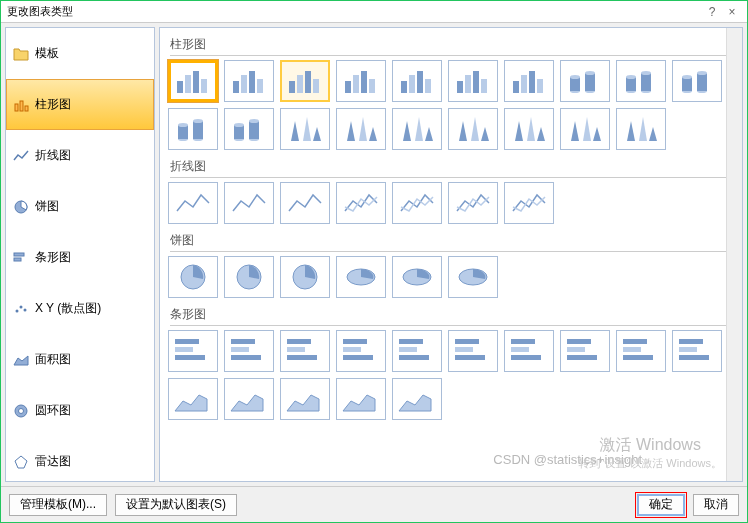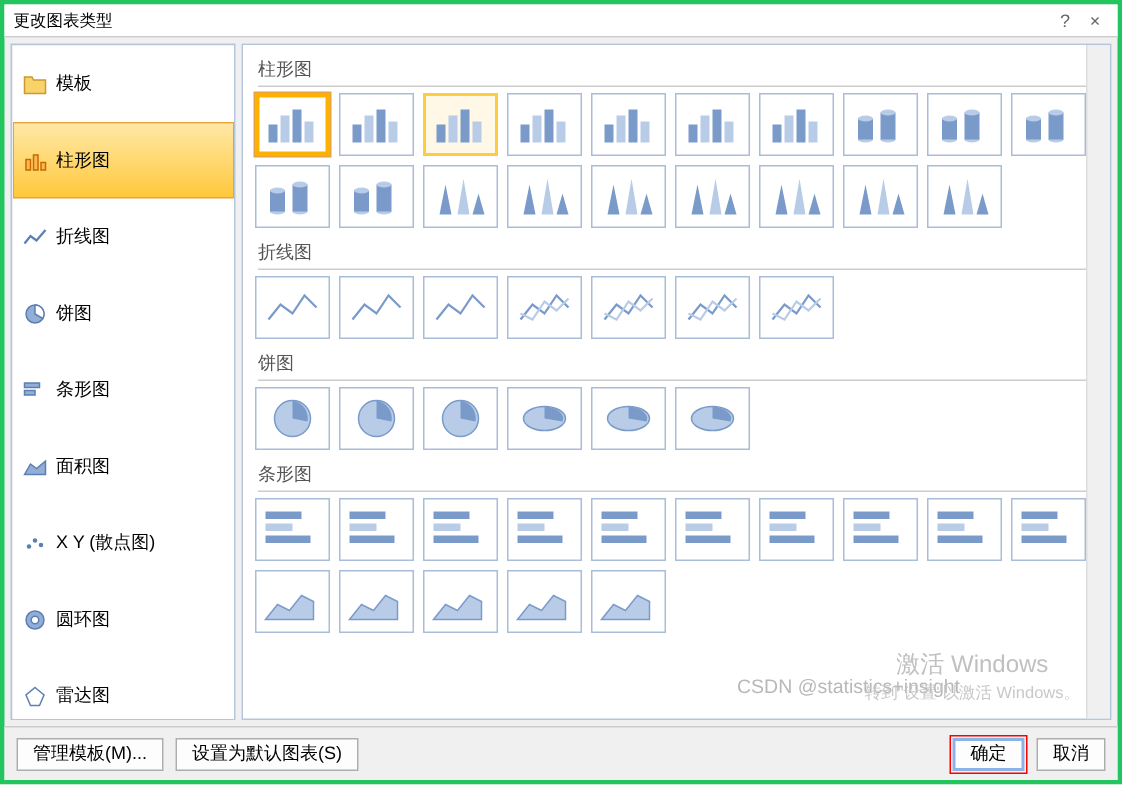--- a/index.html
+++ b/index.html
@@ -1,17 +1,17 @@
 <!DOCTYPE html>
 <html><head>
 <meta charset="utf-8">
 <style>
 * { box-sizing: border-box; margin: 0; padding: 0; }
 body { font-family: "Microsoft YaHei", SimSun, sans-serif; font-size: 12px; background: #fff; }
-.dialog { width: 748px; height: 523px; border: 3px solid #22c55e; background: #f0f0f0; display: flex; flex-direction: column; }
+.dialog { width: 748px; height: 523px; border: 1px solid #22c55e; background: #f0f0f0; display: flex; flex-direction: column; }
 .titlebar { height: 22px; background: #fff; border-bottom: 1px solid #ccc; padding: 2px 6px; display: flex; align-items: center; }
 .titlebar .title { flex: 1; font-size: 11px; }
 .titlebar-btn { width: 18px; height: 16px; display: flex; align-items: center; justify-content: center; margin-left: 2px; color: #666; border: 1px solid transparent; cursor: pointer; }
 .body { flex: 1; display: flex; overflow: hidden; }
 .sidebar { width: 150px; background: #fff; border: 1px solid #b5c5dc; margin: 4px 0 4px 4px; overflow-y: auto; }
 .cat-item { display: flex; align-items: center; padding: 16px 6px; gap: 6px; cursor: pointer; border: 1px solid transparent; }
 .cat-item.header { background: transparent; }
 .cat-item.selected { background: linear-gradient(#ffe8a6, #ffc83c); border: 1px solid #e8a33d; }
 .cat-icon { width: 16px; height: 16px; display: flex; align-items: center; justify-content: center; }
 .main { flex: 1; margin: 4px; background: #fff; border: 1px solid #b5c5dc; overflow-y: auto; padding: 4px 8px; position: relative; }
@@ -87,34 +87,34 @@
               <svg width="16" height="14">
                 <rect x="1" y="2" width="10" height="3" fill="#93aed6" stroke="#5b7fb2"></rect>
                 <rect x="1" y="7" width="7" height="3" fill="#93aed6" stroke="#5b7fb2"></rect>
               </svg>
             </span>
             <span>条形图</span>
           </div>
           <div class="cat-item">
             <span class="cat-icon">
               <svg width="16" height="14">
-                <path d="M1 12 L5 5 L9 8 L15 3 L15 12 Z" fill="#93aed6" stroke="#5b7fb2"></path>
-              </svg>
-            </span>
-            <span>面积图</span>
-          </div>
-          <div class="cat-item">
-            <span class="cat-icon">
-              <svg width="16" height="14">
                 <circle cx="4" cy="9" r="1.5" fill="#5b7fb2"></circle>
                 <circle cx="8" cy="5" r="1.5" fill="#5b7fb2"></circle>
                 <circle cx="12" cy="8" r="1.5" fill="#5b7fb2"></circle>
               </svg>
             </span>
             <span>X Y (散点图)</span>
+          </div>
+          <div class="cat-item">
+            <span class="cat-icon">
+              <svg width="16" height="14">
+                <path d="M1 12 L5 5 L9 8 L15 3 L15 12 Z" fill="#93aed6" stroke="#5b7fb2"></path>
+              </svg>
+            </span>
+            <span>面积图</span>
           </div>
           <div class="cat-item">
             <span class="cat-icon">
               <svg width="16" height="14">
                 <circle cx="8" cy="7" r="6" fill="#93aed6" stroke="#5b7fb2"></circle>
                 <circle cx="8" cy="7" r="2.5" fill="#fff" stroke="#5b7fb2"></circle>
               </svg>
             </span>
             <span>圆环图</span>
           </div>

